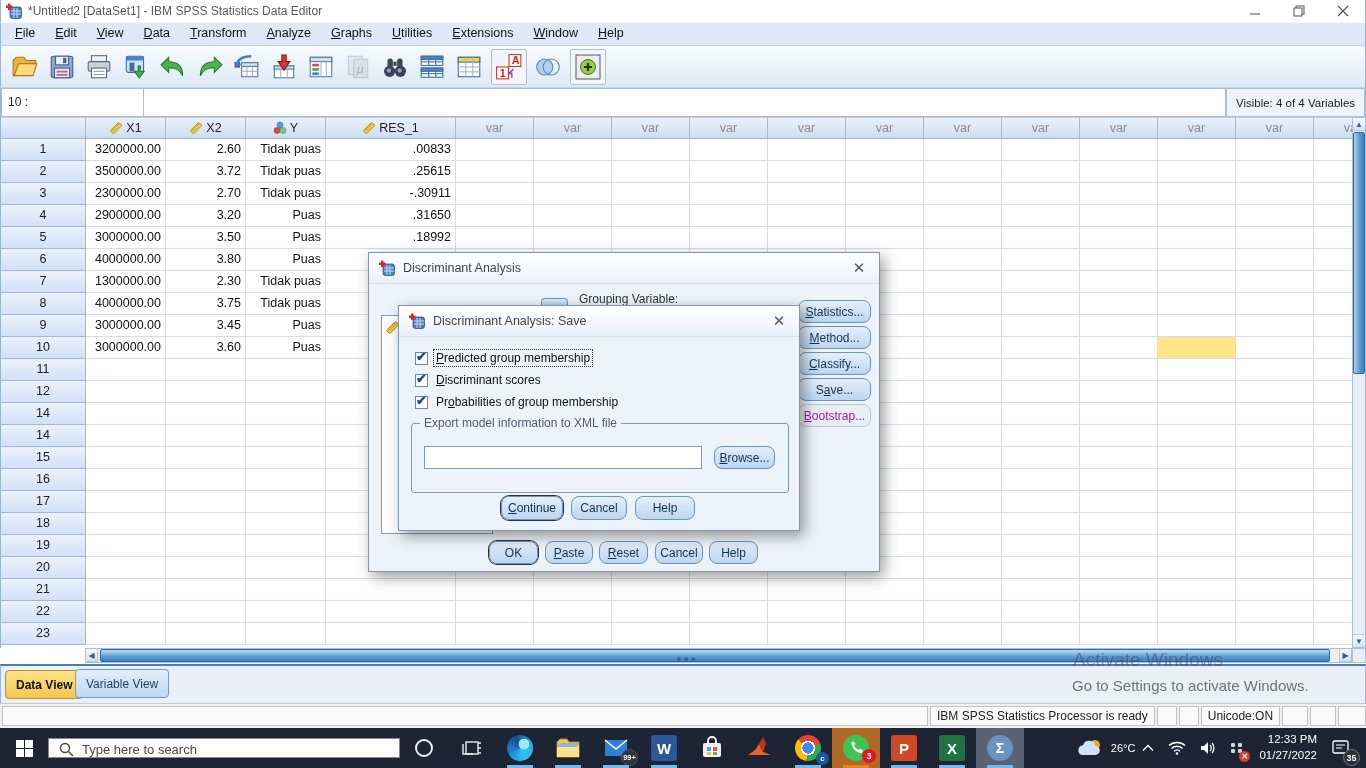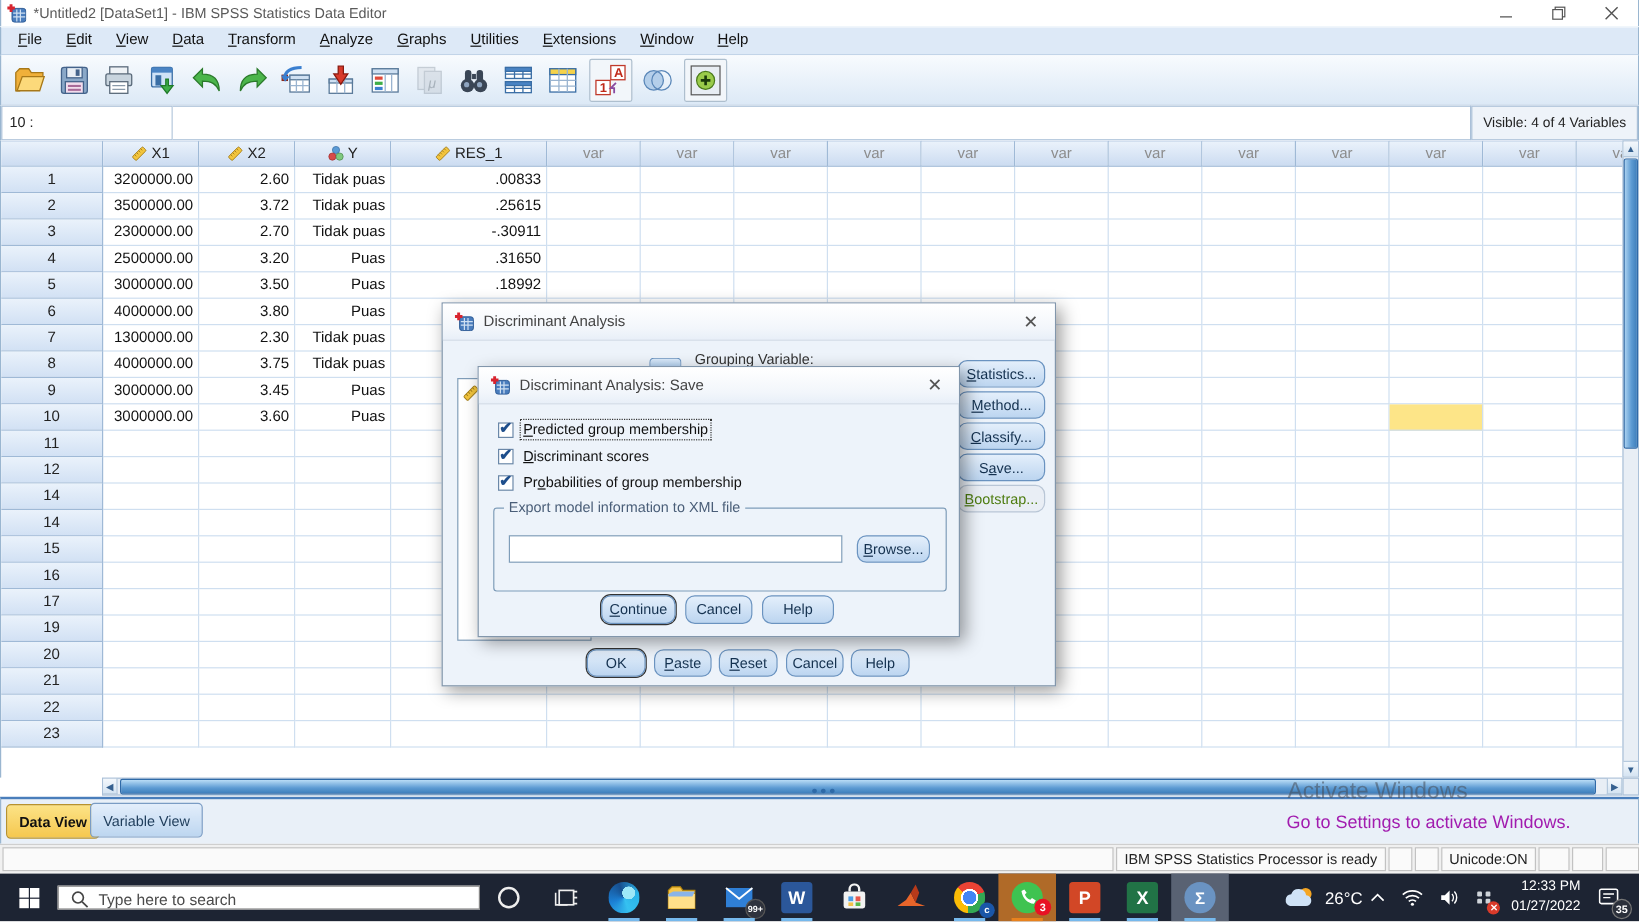--- a/index.html
+++ b/index.html
@@ -63,21 +63,21 @@
   #hscroll { position:absolute; left:85px; top:648px; width:1267px; height:15px; background:#e8eef5;
     border:1px solid #aac0d8; z-index:3; }
   #hthumb { position:absolute; left:14px; top:0; width:1230px; height:13px;
     background:linear-gradient(#b9dcf6,#5d9bd3 60%,#3f7fbc); border:1px solid #2f6aa8; border-radius:2px; }
   #hdots { position:absolute; left:590px; top:5px; color:#2f6aa8; font-size:9px; letter-spacing:2px; }
   #corner-box { position:absolute; right:0; top:648px; width:14px; height:15px; background:#e8eef5;
     border:1px solid #aac0d8; z-index:3;}
 
   
   #wm1 { position:absolute; left:1073px; top:649px; font-size:19px; color:rgba(70,76,88,0.55); z-index:4; }
-  #wm2 { position:absolute; left:1072px; top:677px; font-size:15px; color:#a21caf; z-index:4; }
+  #wm2 { position:absolute; left:1072px; top:677px; font-size:15px; color:#737373; z-index:4; }
 
   
   #tabsrow { position:absolute; left:0; top:664px; width:1366px; height:39px; background:#e9f0f8;
     border-top:2px solid #4a7ebb; border-left:1px solid #9ab6d0; border-right:1px solid #9ab6d0;}
   .vtab { position:absolute; top:4px; height:29px; border-radius:4px; font-size:12px; display:flex;
     align-items:center; justify-content:center; padding:0 10px; }
   #tab-data { left:4px; background:linear-gradient(#fce387,#f5c74e); border:1px solid #b8922e; color:#111; font-weight:bold; }
   #tab-var { left:74px; top:3px; background:linear-gradient(#e3eefb,#bdd6f0); border:1px solid #7a9cc4; color:#1e3c5a; }
 
   
@@ -92,21 +92,21 @@
   #dlg-main { left:368px; top:252px; width:512px; height:320px; z-index:10; }
   #dlg-save { left:398px; top:305px; width:402px; height:226px; z-index:20; }
   .dlg-title { height:31px; background:linear-gradient(#ffffff,#f2f6fb 70%,#e8eff8);
     border-bottom:1px solid #d4dde8; display:flex; align-items:center; padding:0 10px; }
   .dlg-title .txt { font-size:12.5px; color:#444; margin-left:8px; }
   .dlg-close { margin-left:auto; color:#555; font-size:15px; width:20px; text-align:center; }
   .spss-btn { background:linear-gradient(#e4effb,#bcd5f0); border:1px solid #6a93c0; border-radius:8px;
     color:#14314f; font-size:12px; display:flex; align-items:center; justify-content:center;
     position:absolute; }
   .spss-btn.default { box-shadow:0 0 0 1px #333; }
-  .spss-btn.disabled { background:#e9eef5; border-color:#b9c6d6; color:#4d7c0f; }
+  .spss-btn.disabled { background:#e9eef5; border-color:#b9c6d6; color:#a21caf; }
   .sideb { left:429px; width:73px; height:23px; }
   .groupbox { position:absolute; border:1px solid #7f9db9; border-radius:3px; }
   .groupbox .legend { position:absolute; top:-8px; left:8px; background:#edf3fa; padding:0 4px;
     font-size:12px; color:#4a5e78; }
   .cbrow { position:absolute; left:16px; display:flex; align-items:center; height:16px; }
   .cbx { width:13px; height:13px; background:#fff; border:1px solid #6a87a8; position:relative; flex:none;}
   .cbx .tick { position:absolute; left:0px; top:-4px; color:#1e4e8c; font-size:13px; font-weight:bold; }
   .cbl { font-size:12px; color:#111; margin-left:6px; padding:1px 2px; }
   .cbl.focused { outline:1px dotted #333; }
   .txtinput { position:absolute; background:#fff; border:1px solid #7f9db9; }
@@ -444,21 +444,21 @@
         <div class="gcell" style="width: 78px;"></div>
         <div class="gcell" style="width: 78px;"></div>
         <div class="gcell" style="width: 78px;"></div>
         <div class="gcell" style="width: 78px;"></div>
         <div class="gcell" style="width: 78px;"></div>
         <div class="gcell" style="width: 78px;"></div>
         <div class="gcell" style="width: 78px;"></div>
       </div>
       <div class="grow">
         <div class="rowhdr">4</div>
-        <div class="gcell num" style="width: 80px;">2500000.00</div>
+        <div class="gcell num" style="width: 80px;">2900000.00</div>
         <div class="gcell num" style="width: 80px;">3.20</div>
         <div class="gcell num" style="width: 80px;">Puas</div>
         <div class="gcell num" style="width: 130px;">.31650</div>
         <div class="gcell" style="width: 78px;"></div>
         <div class="gcell" style="width: 78px;"></div>
         <div class="gcell" style="width: 78px;"></div>
         <div class="gcell" style="width: 78px;"></div>
         <div class="gcell" style="width: 78px;"></div>
         <div class="gcell" style="width: 78px;"></div>
         <div class="gcell" style="width: 78px;"></div>
@@ -691,20 +691,39 @@
         <div class="gcell" style="width: 78px;"></div>
         <div class="gcell" style="width: 78px;"></div>
         <div class="gcell" style="width: 78px;"></div>
         <div class="gcell" style="width: 78px;"></div>
         <div class="gcell" style="width: 78px;"></div>
         <div class="gcell" style="width: 78px;"></div>
         <div class="gcell" style="width: 78px;"></div>
       </div>
       <div class="grow">
         <div class="rowhdr">17</div>
+        <div class="gcell num" style="width: 80px;"></div>
+        <div class="gcell num" style="width: 80px;"></div>
+        <div class="gcell num" style="width: 80px;"></div>
+        <div class="gcell num" style="width: 130px;"></div>
+        <div class="gcell" style="width: 78px;"></div>
+        <div class="gcell" style="width: 78px;"></div>
+        <div class="gcell" style="width: 78px;"></div>
+        <div class="gcell" style="width: 78px;"></div>
+        <div class="gcell" style="width: 78px;"></div>
+        <div class="gcell" style="width: 78px;"></div>
+        <div class="gcell" style="width: 78px;"></div>
+        <div class="gcell" style="width: 78px;"></div>
+        <div class="gcell" style="width: 78px;"></div>
+        <div class="gcell" style="width: 78px;"></div>
+        <div class="gcell" style="width: 78px;"></div>
+        <div class="gcell" style="width: 78px;"></div>
+      </div>
+      <div class="grow">
+        <div class="rowhdr">18</div>
         <div class="gcell num" style="width: 80px;"></div>
         <div class="gcell num" style="width: 80px;"></div>
         <div class="gcell num" style="width: 80px;"></div>
         <div class="gcell num" style="width: 130px;"></div>
         <div class="gcell" style="width: 78px;"></div>
         <div class="gcell" style="width: 78px;"></div>
         <div class="gcell" style="width: 78px;"></div>
         <div class="gcell" style="width: 78px;"></div>
         <div class="gcell" style="width: 78px;"></div>
         <div class="gcell" style="width: 78px;"></div>
@@ -1047,21 +1066,21 @@
         <span class="runbar"></span>
       </div>
 
     <div id="tray">
       <span class="trayico">
         <svg width="26" height="22" viewBox="0 0 26 22">
             <circle cx="17" cy="8" r="5" fill="#f5a623"></circle>
             <path d="M4 18a5 5 0 0 1 1-9.8A6.5 6.5 0 0 1 17.5 9 4.5 4.5 0 0 1 17 18z" fill="#cfe2f6"></path>
           </svg>
       </span>
-      <span style="font-size:14px;">26°C</span>
+      <span style="font-size:11px;">26°C</span>
       <span class="trayico">
           <svg width="12" height="8" viewBox="0 0 12 8">
             <path d="M1 6.5L6 1.5 11 6.5" fill="none" stroke="#fff" stroke-width="1.4"></path>
           </svg>
         </span>
       <span class="trayico">
           <svg width="18" height="14" viewBox="0 0 18 14">
             <path d="M1 4.5a12 12 0 0 1 16 0M3.5 7.5a8 8 0 0 1 11 0M6 10.2a4.5 4.5 0 0 1 6 0" fill="none" stroke="#fff" stroke-width="1.4"></path>
             <circle cx="9" cy="12.5" r="1.3" fill="#fff"></circle>
           </svg>

